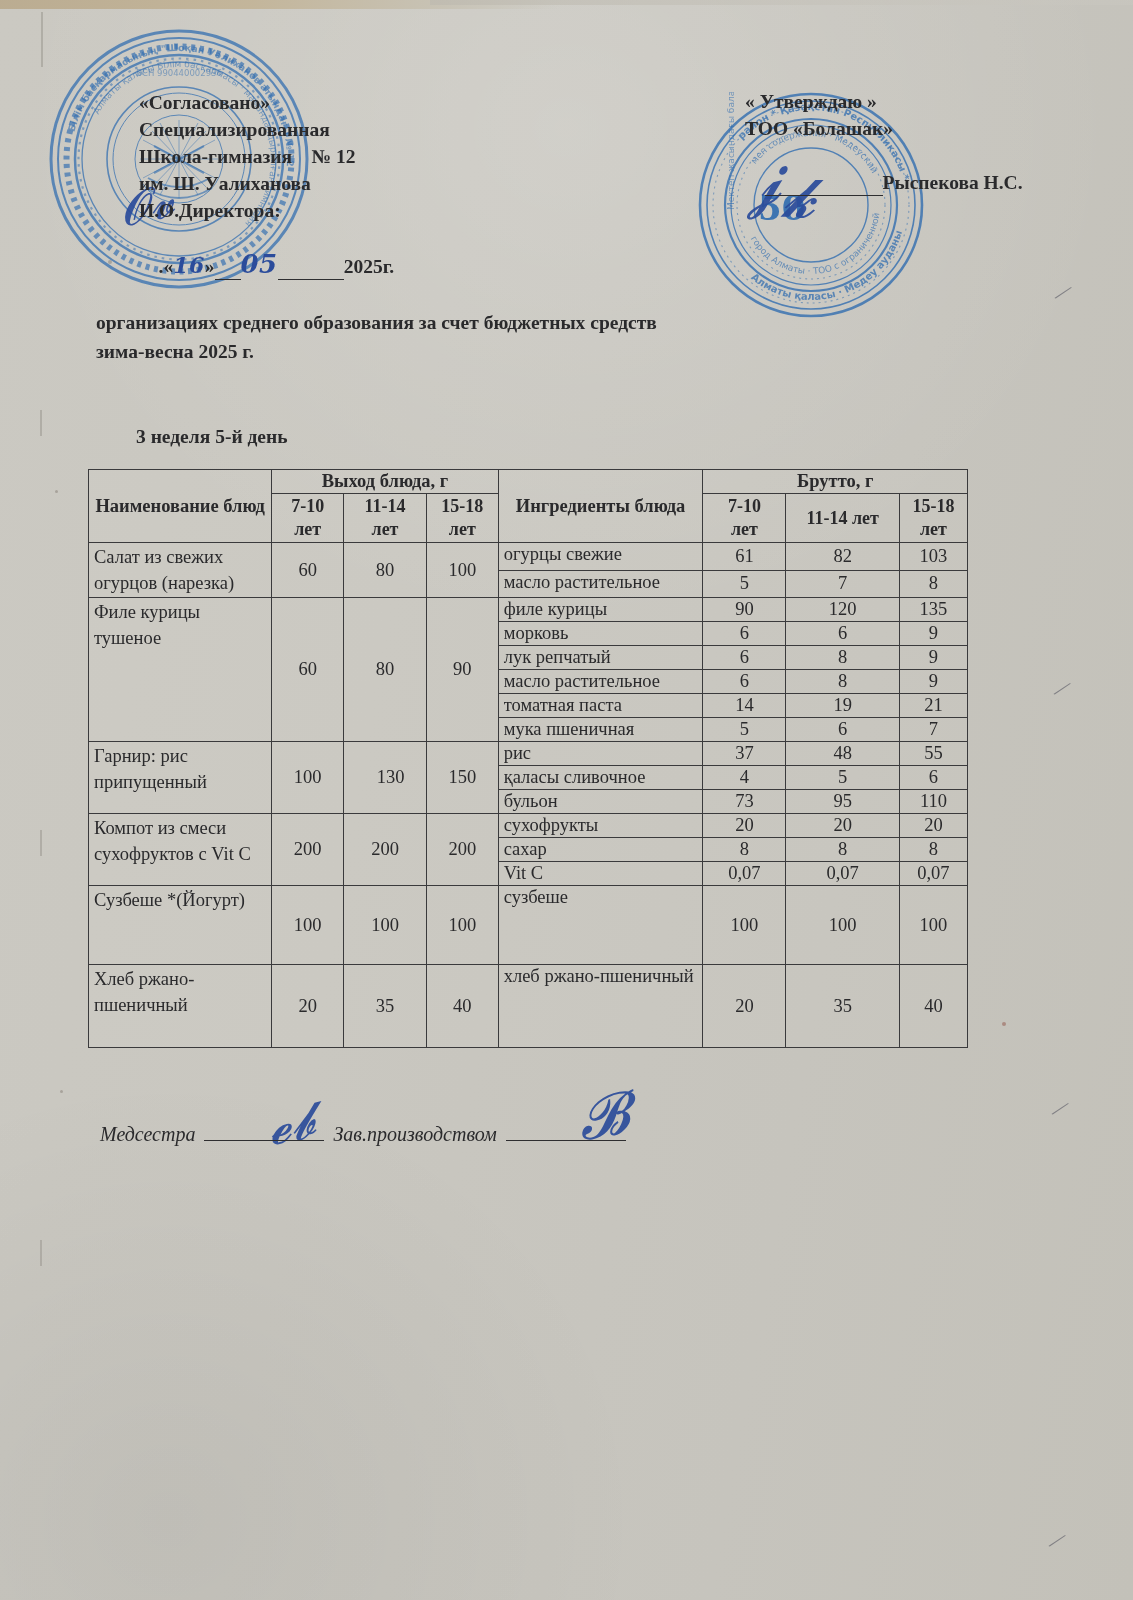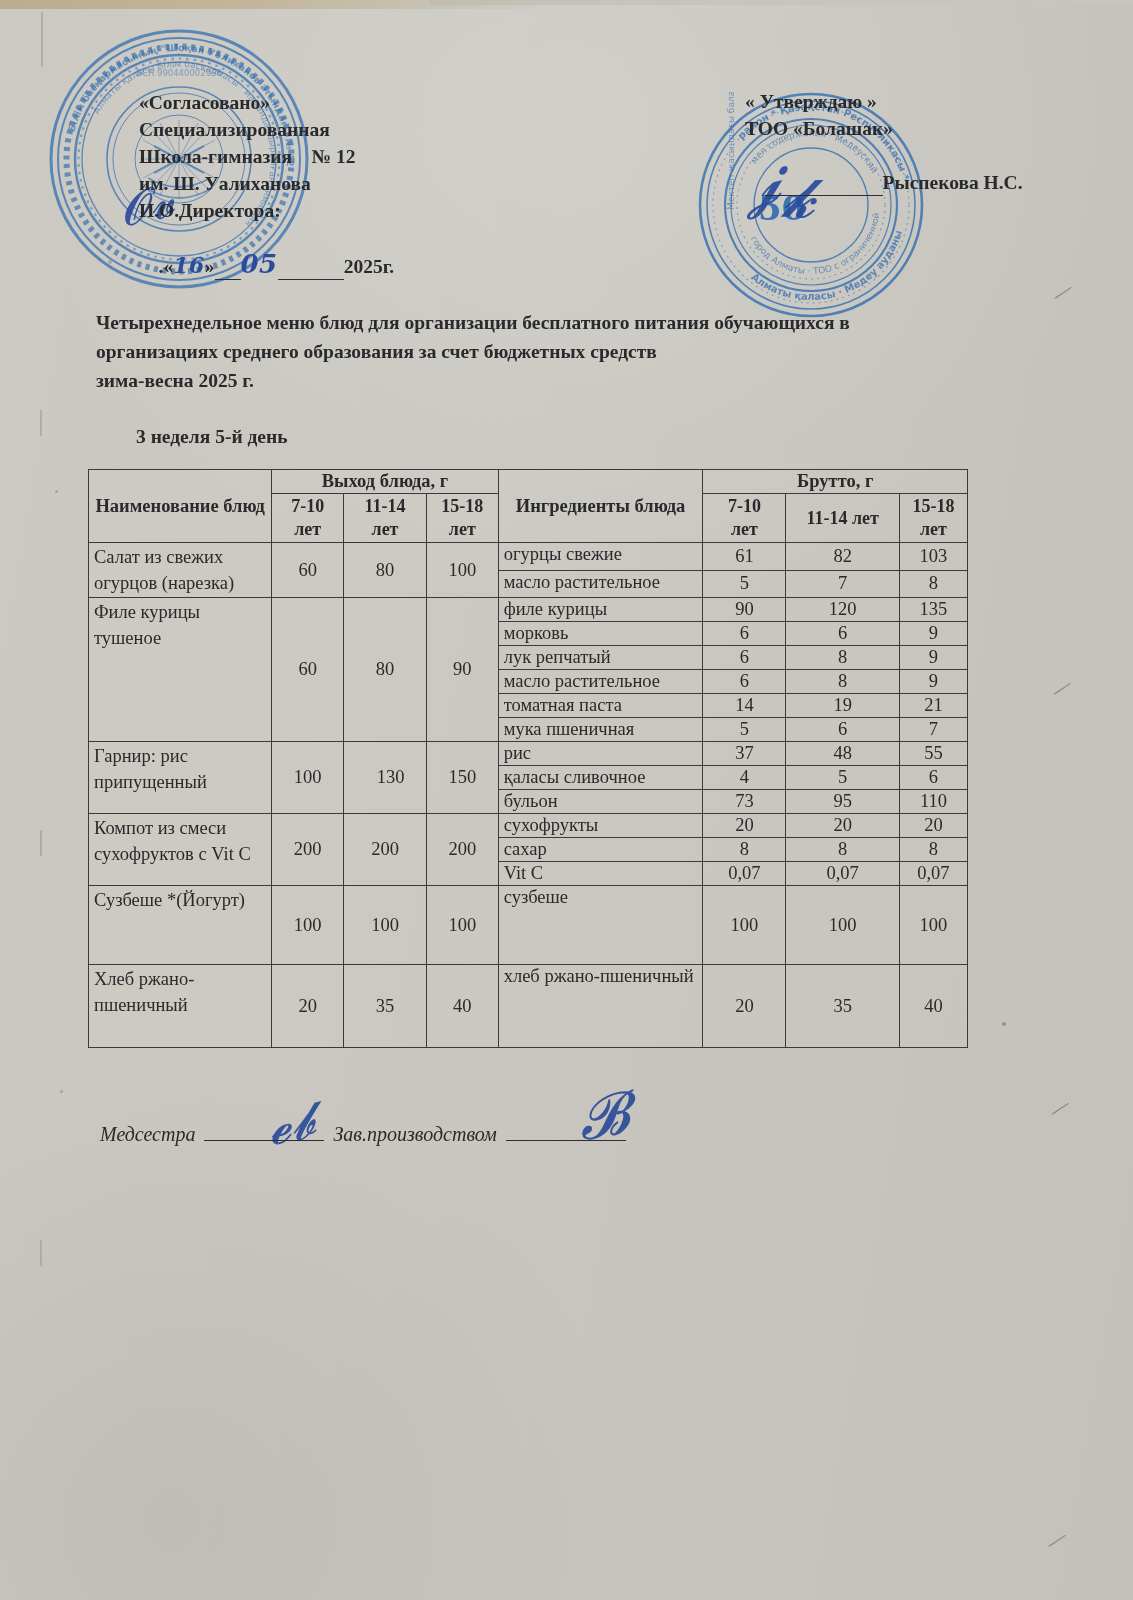--- a/index.html
+++ b/index.html
@@ -228,21 +228,20 @@
 
 <div id="hdr-right" class="hdr">
   <div class="line">« Утверждаю »</div>
   <div class="line">ТОО «Болашак»</div>
   <div class="line" style="height:30px;">
     <span class="rule" style="width:118px;height:22px;"></span><span>Рыспекова Н.С.</span>
   </div>
 </div>
 
 <div id="title">
-  <div>Четырехнедельное меню блюд для организации бесплатного питания обучающихся в</div>
   <div>организациях среднего образования за счет бюджетных средств</div>
   <div class="c">зима-весна 2025 г.</div>
 </div>
 
 <div id="dayline">3 неделя 5-й день</div>
 
 <table id="tbl">
   <thead>
     <tr>
       <th class="c-name" rowspan="2">Наименование блюд</th>

